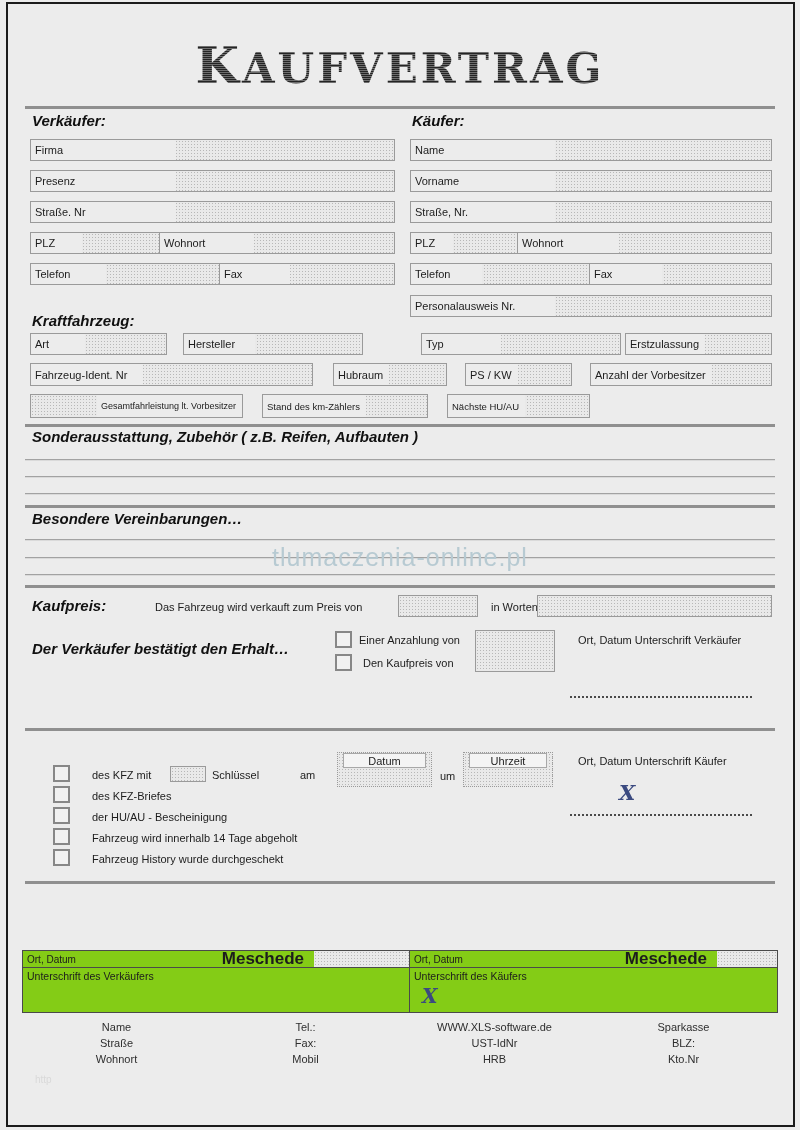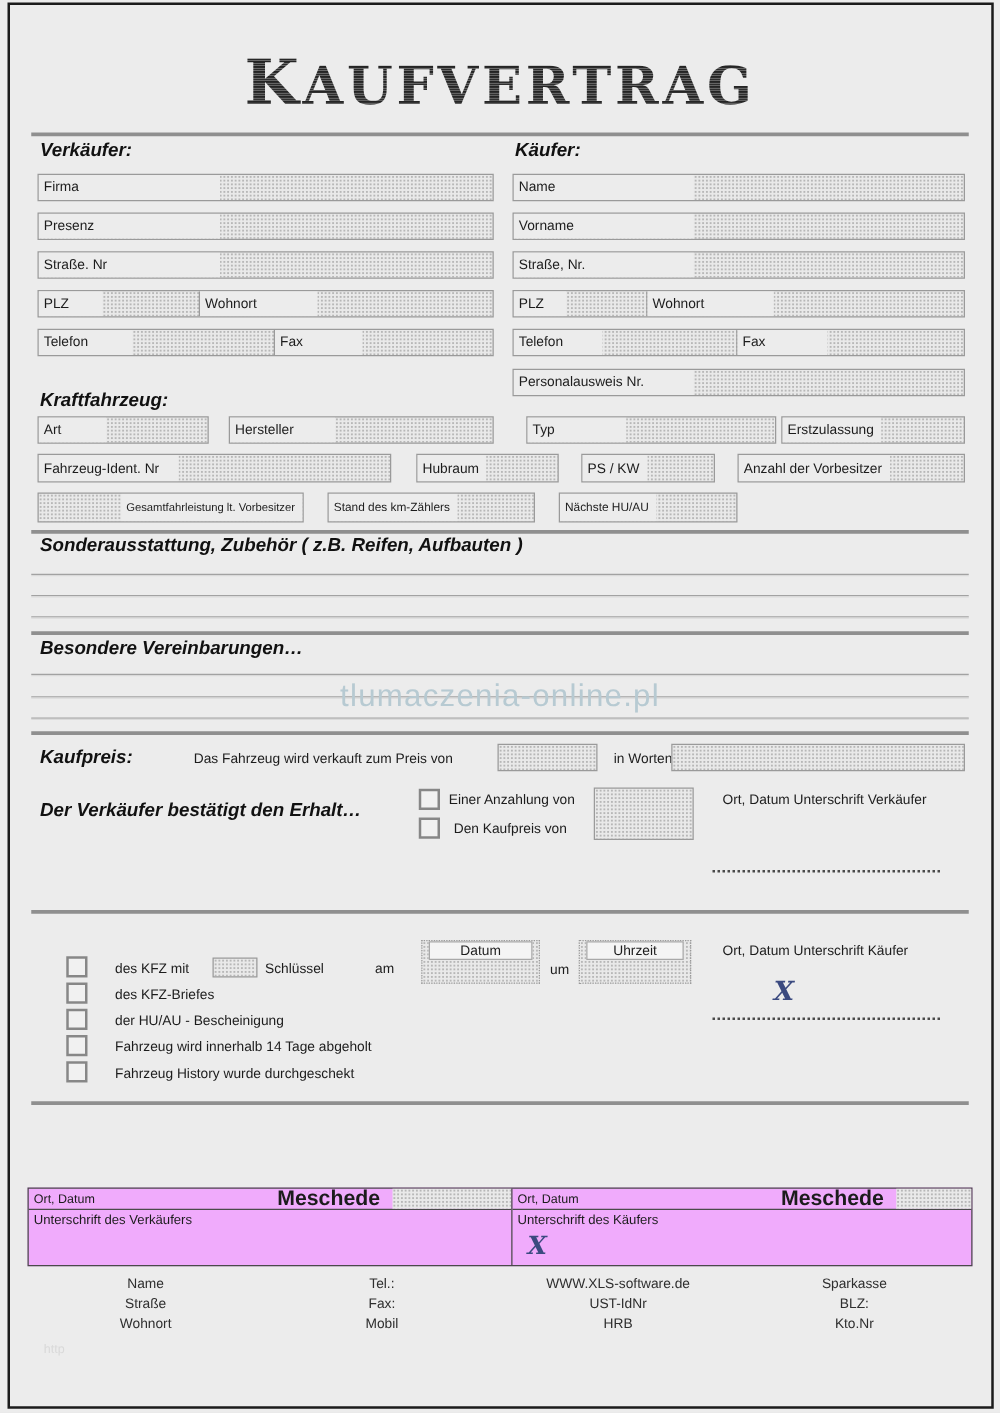--- a/index.html
+++ b/index.html
@@ -26,21 +26,21 @@
   .title { font-family:"DejaVu Serif", serif; font-weight:bold; font-size:42px; letter-spacing:3px;
            text-transform:uppercase; display:inline-block;
            background-image:repeating-linear-gradient(0deg, #6e6e6e 0px, #6e6e6e 1px, #242424 1px, #242424 2px);
            -webkit-background-clip:text; background-clip:text; color:transparent; }
   .title::first-letter { font-size:50px; }
   .watermark { color:#b7cad2; font-size:25px; letter-spacing:1px; }
   .dtbox { border:1px dotted #9a9a9a; }
   .dtlabel { position:absolute; left:5px; right:5px; top:0; height:15px; background:#f4f4f4;
              border:1px solid #a8a8a8; font-size:11px; color:#1c1c1c;
              display:flex; align-items:center; justify-content:center; }
-  .sigtable { border:1px solid #4a4a4a; display:flex; background:#f0abfc; }
+  .sigtable { border:1px solid #4a4a4a; display:flex; background:#84cc16; }
   .sigcol { display:flex; flex-direction:column; }
   .sighead { height:17px; border-bottom:1px solid #4a4a4a; display:flex; align-items:center;
              font-size:10px; color:#1c1c1c; padding-left:4px; }
   .sigcity { font-weight:bold; font-size:17px; margin-left:auto; margin-right:10px; }
   .sigdots { height:100%; }
   .sigbody { flex:1; font-size:10.5px; color:#1c1c1c; padding:2px 4px; position:relative; }
   .fcol { flex:1; text-align:center; font-size:11px; color:#2e2e2e; line-height:16px; }
 </style>
 </head>
 <body>
@@ -108,21 +108,21 @@
     </div>
   </div>
   <div class="abs field dotbg" style="left:410px; top:295px; width:362px; height:22px;">
     <span class="flabel">Personalausweis Nr.</span>
   </div>
 
   <div class="abs h-sec" style="left:32px; top:312px;">Kraftfahrzeug:</div>
   <div class="abs field dotbg" style="left:30px; top:333px; width:137px; height:22px;">
     <span class="flabel">Art</span>
   </div>
-  <div class="abs field dotbg" style="left:183px; top:333px; width:212px; height:22px;">
+  <div class="abs field dotbg" style="left:183px; top:333px; width:180px; height:22px;">
     <span class="flabel">Hersteller</span>
   </div>
   <div class="abs field dotbg" style="left:410px; top:333px; width:200px; height:22px;margin-left:11px;">
     <span class="flabel">Typ</span>
   </div>
   <div class="abs field dotbg" style="left:625px; top:333px; width:147px; height:22px;">
     <span class="flabel">Erstzulassung</span>
   </div>
   <div class="abs field dotbg" style="left:30px; top:363px; width:283px; height:23px;">
     <span class="flabel">Fahrzeug-Ident. Nr</span>

